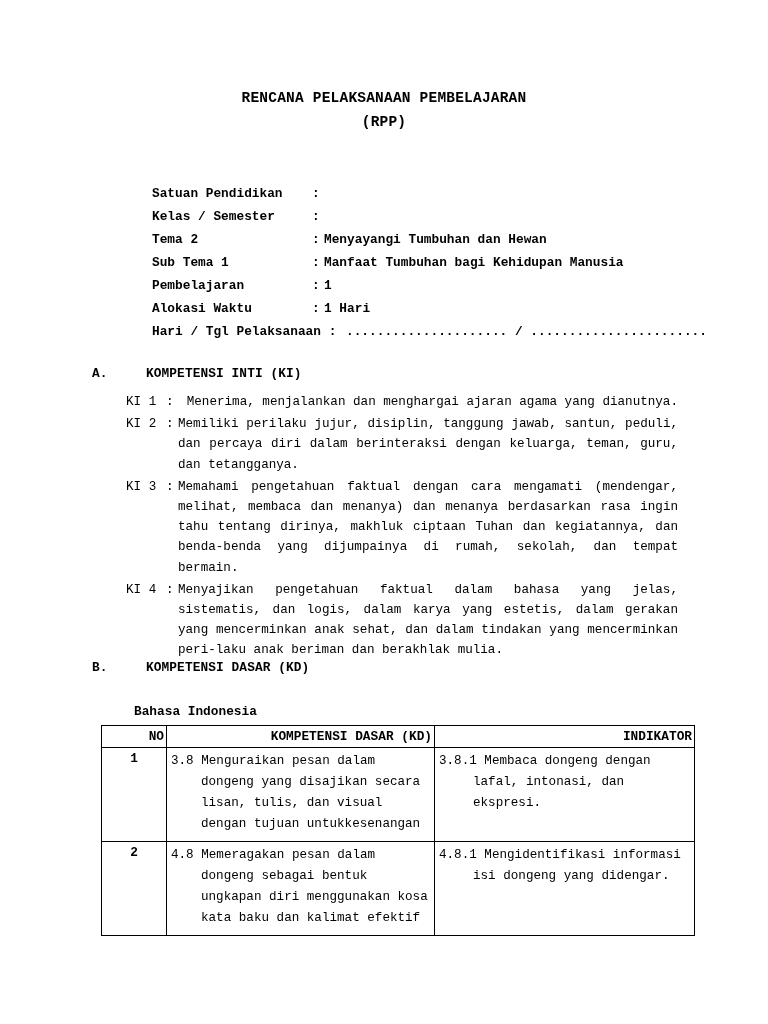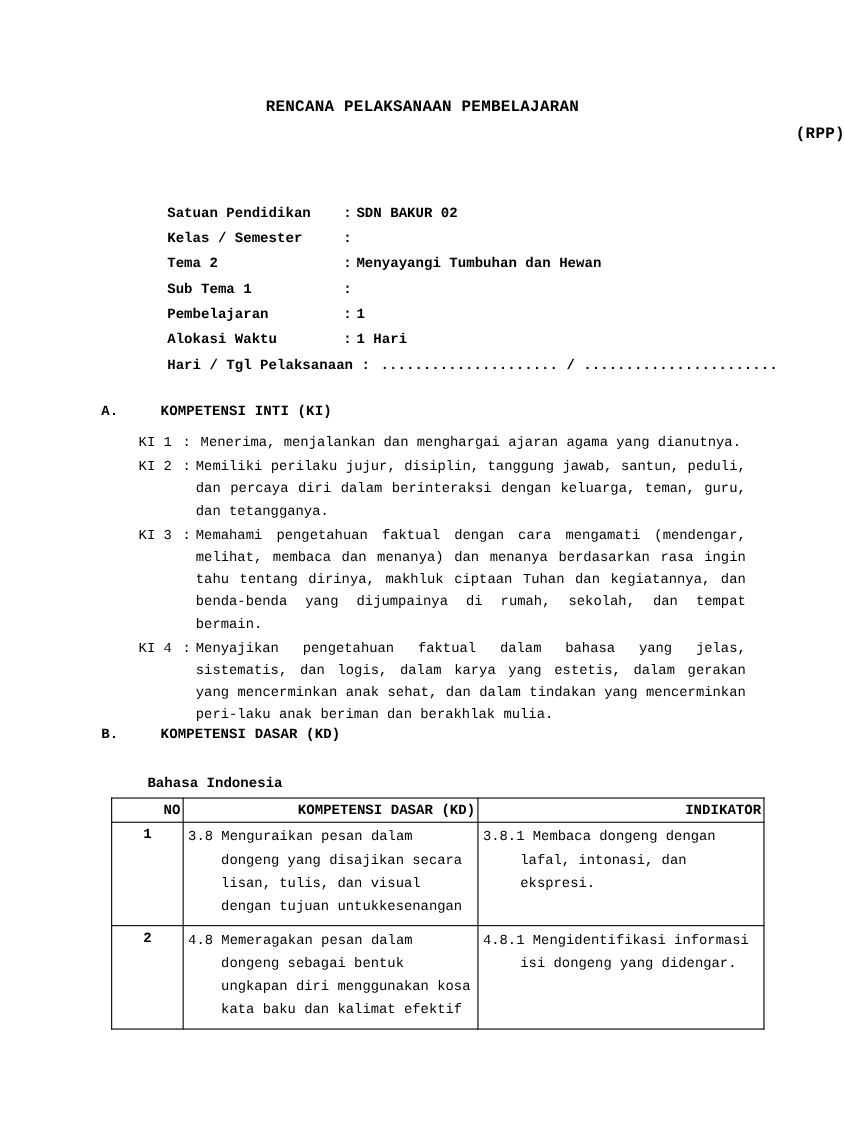--- a/index.html
+++ b/index.html
@@ -32,21 +32,21 @@
     text-align: center;
     font-size: 14.5px;
     font-weight: bold;
     letter-spacing: 0.2px;
   }
   .doc-subtitle {
     position: absolute;
     left: 0;
     top: 114px;
     width: 768px;
-    text-align: right;
+    text-align: center;
     font-size: 14.5px;
     font-weight: bold;
     letter-spacing: 0.2px;
   }
 
   
   .identity {
     position: absolute;
     left: 152px;
     top: 182px;
@@ -126,21 +126,21 @@
     line-height: 20.2px;
   }
   .ki-text {
     flex: 1 1 auto;
     font-size: 12.6px;
     line-height: 20.2px;
     text-align: justify;
     text-justify: inter-word;
     hyphens: none;
   }
-  .ki-text.no-justify { text-align: center; }
+  .ki-text.no-justify { text-align: right; }
 
   
   .subject-label {
     position: absolute;
     left: 134px;
     top: 704px;
     font-size: 12.8px;
     font-weight: bold;
   }
 
@@ -198,37 +198,37 @@
 <div class="page">
 
   <div class="doc-title">RENCANA PELAKSANAAN PEMBELAJARAN</div>
   <div class="doc-subtitle">(RPP)</div>
 
   <div class="identity">
 
     <div class="id-row">
       <span class="id-label">Satuan Pendidikan</span>
       <span class="id-colon">:</span>
-      <span class="id-value">SDN BAKUR 02</span>
     </div>
 
     <div class="id-row">
       <span class="id-label">Kelas / Semester</span>
       <span class="id-colon">:</span>
     </div>
 
     <div class="id-row">
       <span class="id-label">Tema 2</span>
       <span class="id-colon">:</span>
       <span class="id-value">Menyayangi Tumbuhan dan Hewan</span>
     </div>
 
     <div class="id-row">
       <span class="id-label">Sub Tema 1</span>
       <span class="id-colon">:</span>
+      <span class="id-value">Manfaat Tumbuhan bagi Kehidupan Manusia</span>
     </div>
 
     <div class="id-row">
       <span class="id-label">Pembelajaran</span>
       <span class="id-colon">:</span>
       <span class="id-value">1</span>
     </div>
 
     <div class="id-row">
       <span class="id-label">Alokasi Waktu</span>

